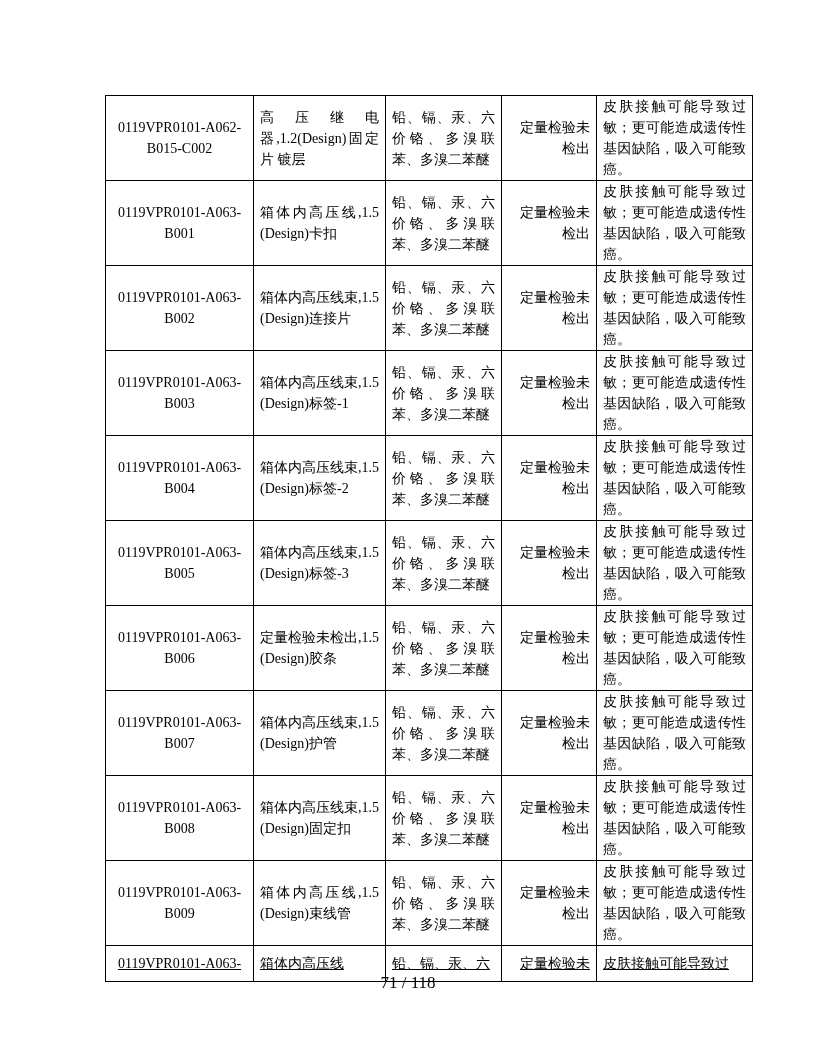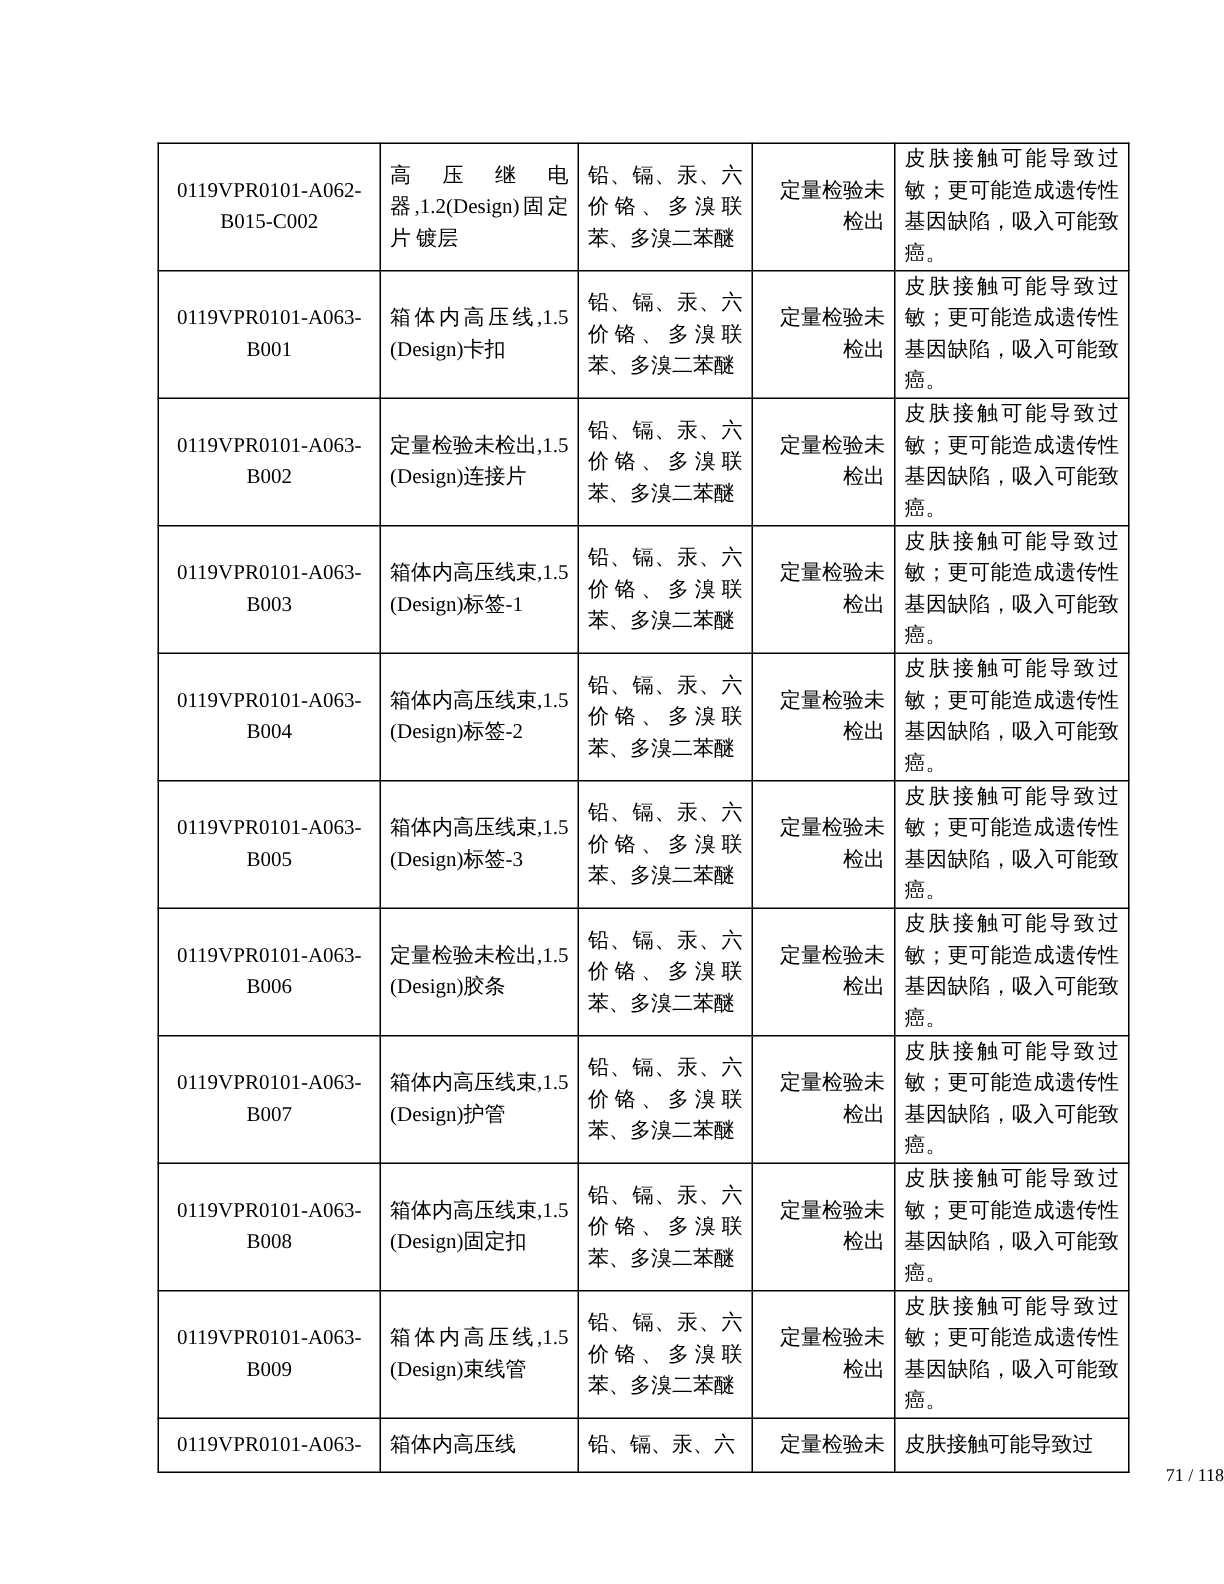--- a/index.html
+++ b/index.html
@@ -24,31 +24,31 @@
     border: 1px solid #000;
     padding: 0 6px;
     font-size: 14px;
     line-height: 21px;
     vertical-align: middle;
     word-wrap: break-word;
     overflow: hidden;
     line-break: strict;
   }
   table.hazard tr { height: 84px; }
-  table.hazard tr.truncated { height: 36px; }
+  table.hazard tr.truncated { height: 36px; text-decoration: underline; }
   td.c1 { font-size: 15px; text-align: center; }
   td.c2, td.c3, td.c5 { text-align: justify; text-align-last: left; }
   td.c4 { text-align: right; }
   .footer {
     position: absolute;
     top: 974px;
     left: 0;
     width: 816px;
-    text-align: right;
-    font-size: 12px;
+    text-align: center;
+    font-size: 17px;
     line-height: 18px;
   }
 </style>
 </head>
 <body>
 
 <div class="page">
 
   <table class="hazard">
     <colgroup>
@@ -68,21 +68,21 @@
   </tr>
         <tr>
     <td class="c1">0119VPR0101-A063-B001</td>
     <td class="c2">箱体内高压线,1.5 (Design)卡扣</td>
     <td class="c3">铅、镉、汞、六价铬、多溴联苯、多溴二苯醚</td>
     <td class="c4">定量检验未检出</td>
     <td class="c5">皮肤接触可能导致过敏；更可能造成遗传性基因缺陷，吸入可能致癌。</td>
   </tr>
         <tr>
     <td class="c1">0119VPR0101-A063-B002</td>
-    <td class="c2">定量检验未检出,1.5 (Design)连接片</td>
+    <td class="c2">箱体内高压线束,1.5 (Design)连接片</td>
     <td class="c3">铅、镉、汞、六价铬、多溴联苯、多溴二苯醚</td>
     <td class="c4">定量检验未检出</td>
     <td class="c5">皮肤接触可能导致过敏；更可能造成遗传性基因缺陷，吸入可能致癌。</td>
   </tr>
         <tr>
     <td class="c1">0119VPR0101-A063-B003</td>
     <td class="c2">箱体内高压线束,1.5 (Design)标签-1</td>
     <td class="c3">铅、镉、汞、六价铬、多溴联苯、多溴二苯醚</td>
     <td class="c4">定量检验未检出</td>
     <td class="c5">皮肤接触可能导致过敏；更可能造成遗传性基因缺陷，吸入可能致癌。</td>

